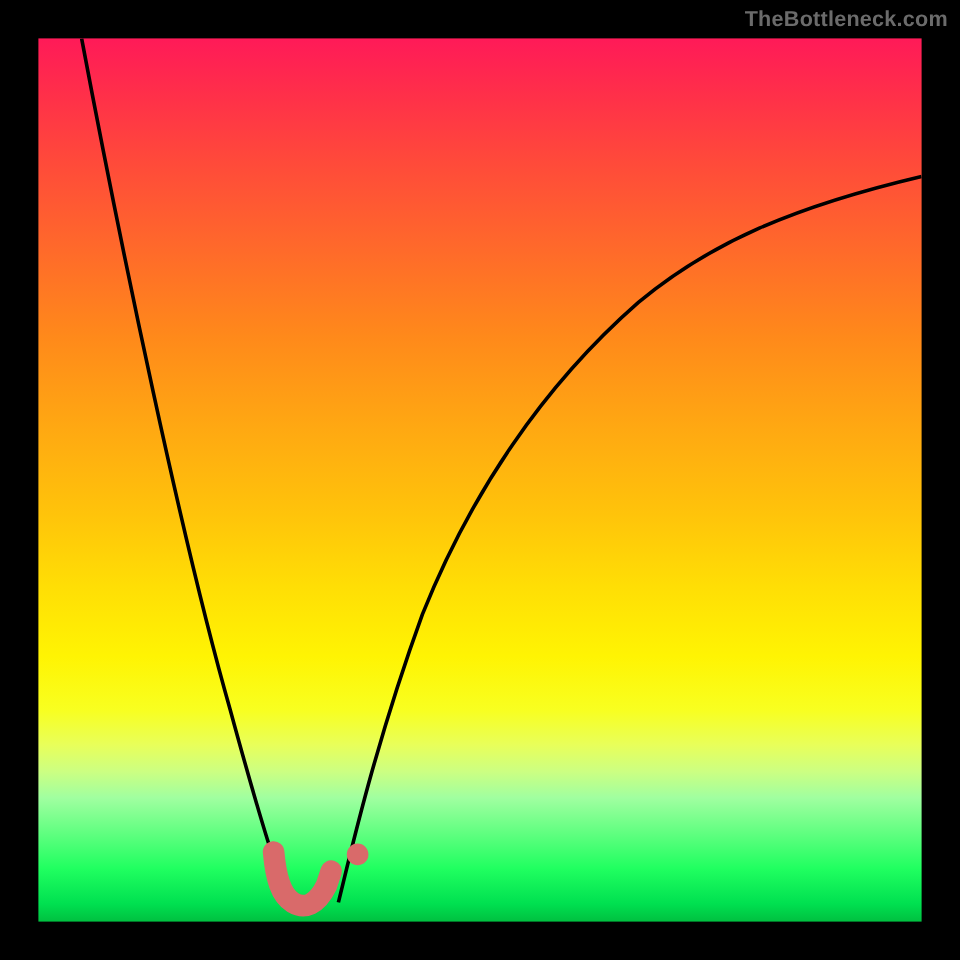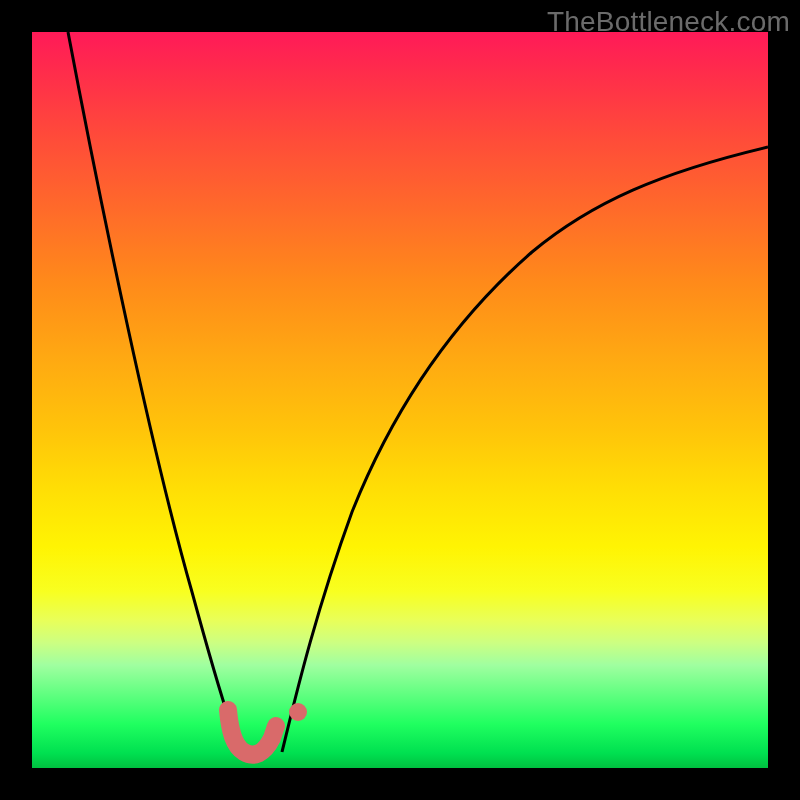--- a/index.html
+++ b/index.html
@@ -43,23 +43,23 @@
       #20ff60 94%,
       #00e050 98%,
       #00c040 100%
     );
   }
   .watermark {
     position: absolute;
     top: 6px;
     right: 10px;
     color: #6b6b6b;
-    font-size: 28px;
+    font-size: 18px;
     letter-spacing: 0.2px;
-    font-weight: 400;
+    font-weight: 700;
   }
   svg.curves {
     position: absolute;
     left: 0;
     top: 0;
     width: 736px;
     height: 736px;
   }
 </style>
 </head>

